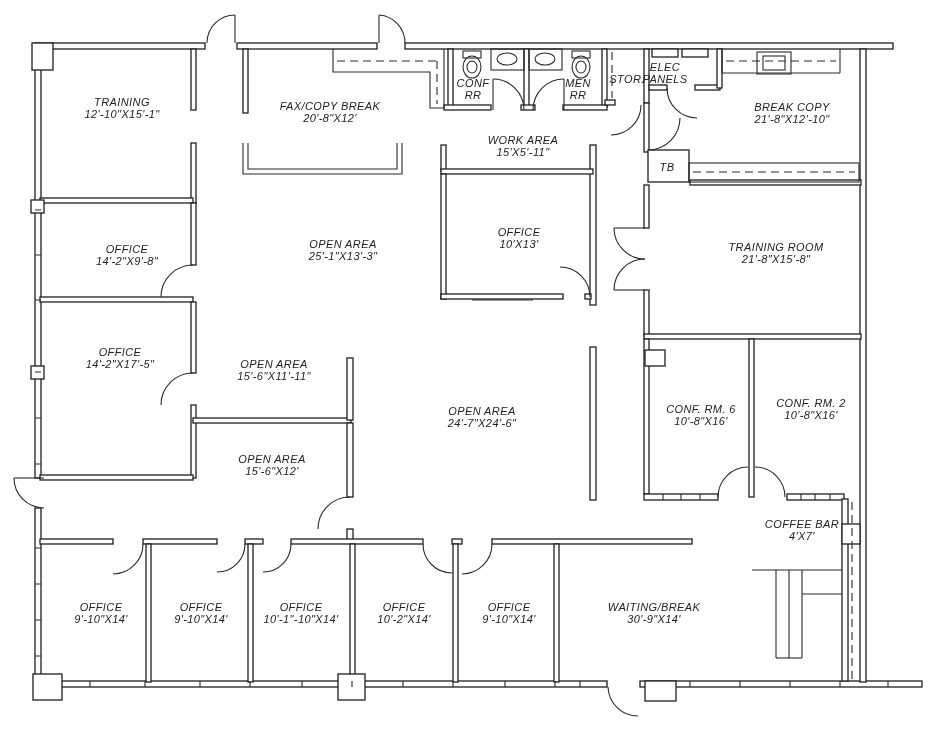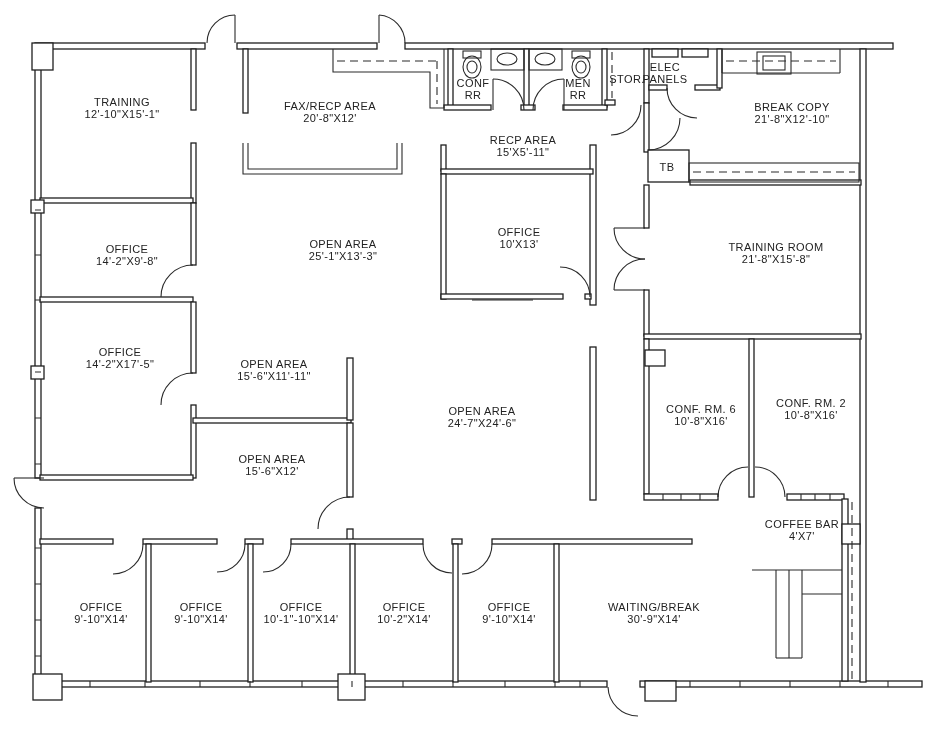--- a/index.html
+++ b/index.html
@@ -3,21 +3,21 @@
 <meta charset="utf-8">
 <style>
   html,body{margin:0;padding:0;background:#fff;}
   .canvas{position:relative;width:938px;height:739px;background:#fff;overflow:hidden;
           font-family:"Liberation Sans", sans-serif;}
   .plan-svg{position:absolute;left:0;top:0;}
   .w{fill:#ffffff;stroke:#1f1f1f;stroke-width:1.3;}
   .s{fill:none;stroke:#2a2a2a;stroke-width:1.1;}
   .d{stroke-dasharray:8 5;}
   .lbl{position:absolute;transform:translate(-50%,-50%);text-align:center;
-       font-size:11px;line-height:12px;letter-spacing:0.4px;color:#222;white-space:nowrap;}
+       font-size:11px;line-height:12px;letter-spacing:0.4px;color:#222;white-space:nowrap;font-style:italic;}
 </style>
 </head>
 <body>
 
 <div class="canvas">
 
 <svg class="plan-svg" width="938" height="739" viewBox="0 0 938 739">
 
   <g>
     <rect class="w" x="35" y="43" width="170" height="6"></rect>
@@ -174,21 +174,21 @@
     <rect class="s" x="757" y="52" width="34" height="22"></rect>
     <rect class="s" x="763" y="56" width="22" height="14"></rect>
   </g>
 </svg>
 
 <div class="lbl" style="left:122px;top:108px">
       <div>TRAINING</div>
       <div>12'-10"X15'-1"</div>
     </div>
 <div class="lbl" style="left:330px;top:112px">
-      <div>FAX/RECP AREA</div>
+      <div>FAX/COPY BREAK</div>
       <div>20'-8"X12'</div>
     </div>
 <div class="lbl" style="left:473px;top:89px">
       <div>CONF</div>
       <div>RR</div>
     </div>
 <div class="lbl" style="left:578px;top:89px">
       <div>MEN</div>
       <div>RR</div>
     </div>
@@ -197,21 +197,21 @@
     </div>
 <div class="lbl" style="left:665px;top:73px">
       <div>ELEC</div>
       <div>PANELS</div>
     </div>
 <div class="lbl" style="left:792px;top:113px">
       <div>BREAK COPY</div>
       <div>21'-8"X12'-10"</div>
     </div>
 <div class="lbl" style="left:523px;top:146px">
-      <div>RECP AREA</div>
+      <div>WORK AREA</div>
       <div>15'X5'-11"</div>
     </div>
 <div class="lbl" style="left:519px;top:238px">
       <div>OFFICE</div>
       <div>10'X13'</div>
     </div>
 <div class="lbl" style="left:667px;top:167px">
       <div>TB</div>
     </div>
 <div class="lbl" style="left:776px;top:253px">

